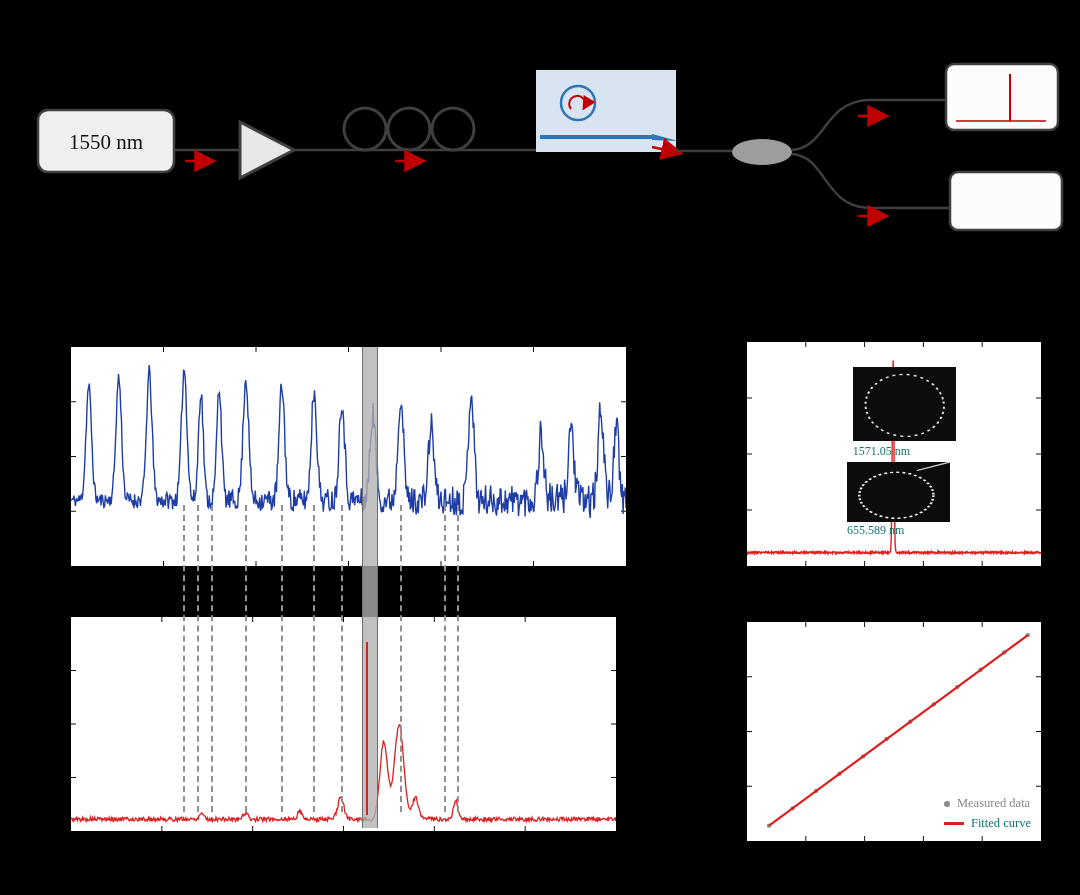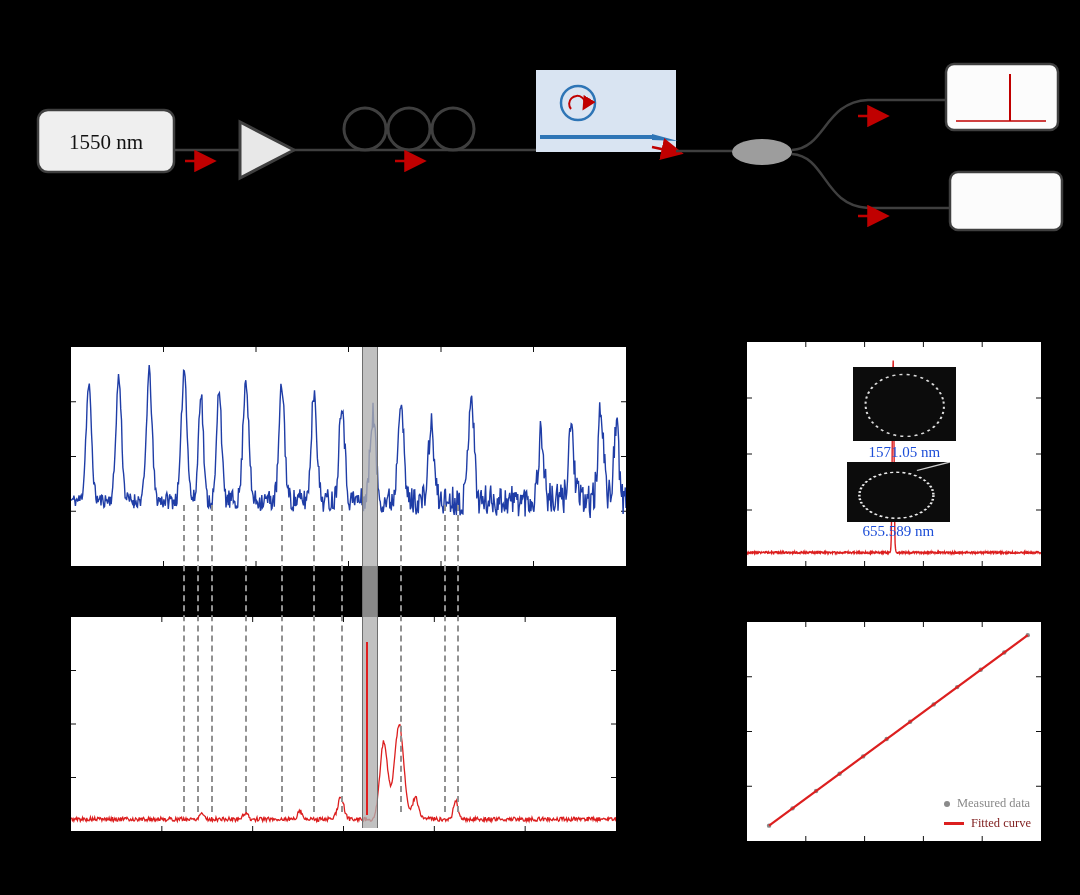--- a/index.html
+++ b/index.html
@@ -4,27 +4,27 @@
 <style>
   html,body{margin:0;padding:0}
   body{
     width:1080px;height:895px;background:#000;position:relative;overflow:hidden;
     font-family:"Liberation Serif", serif;
   }
   .panel{position:absolute;background:#fff;border:1.5px solid #000}
   .panel svg{display:block}
   .inset{position:absolute;background:#0c0c0c;overflow:hidden}
   .inset svg{width:100%;height:100%;display:block}
-  .inset-label{position:absolute;color:#1d4ed8;font-size:15px;text-align:center;white-space:nowrap}
+  .inset-label{position:absolute;color:#0f766e;font-size:12px;white-space:nowrap}
   .legend{position:absolute;right:10px;bottom:8px;font-size:12.5px;line-height:1.55;z-index:3}
   .legend-row{display:flex;align-items:center;gap:7px}
   .dot{width:6px;height:6px;border-radius:50%;background:#8a8a8a;display:inline-block}
   .lseg{width:20px;height:3px;background:#dc1f1f;display:inline-block}
   .t-gray{color:#8a8a8a}
-  .t-red{color:#7f1d1d}
+  .t-red{color:#0f766e}
   #guides{position:absolute;left:0;top:505px;width:1080px;height:307px;pointer-events:none;z-index:4}
   .guide{position:absolute;top:0;bottom:0;width:0;border-left:2px dashed #919191}
   #highlight-bar{position:absolute;top:347px;height:481px;background:rgba(176,176,176,0.78);
     border-left:1px solid #6e6e6e;border-right:1px solid #6e6e6e;z-index:5}
   #pump-spike{position:absolute;width:2px;background:#e01f1f;z-index:6}
   #schematic{position:absolute;left:0;top:0;z-index:2}
   .wire{stroke:#3f3f3f;stroke-width:2.5;fill:none}
   .redline{stroke:#c00000;stroke-width:2.5;fill:none}
 </style>
 </head>

